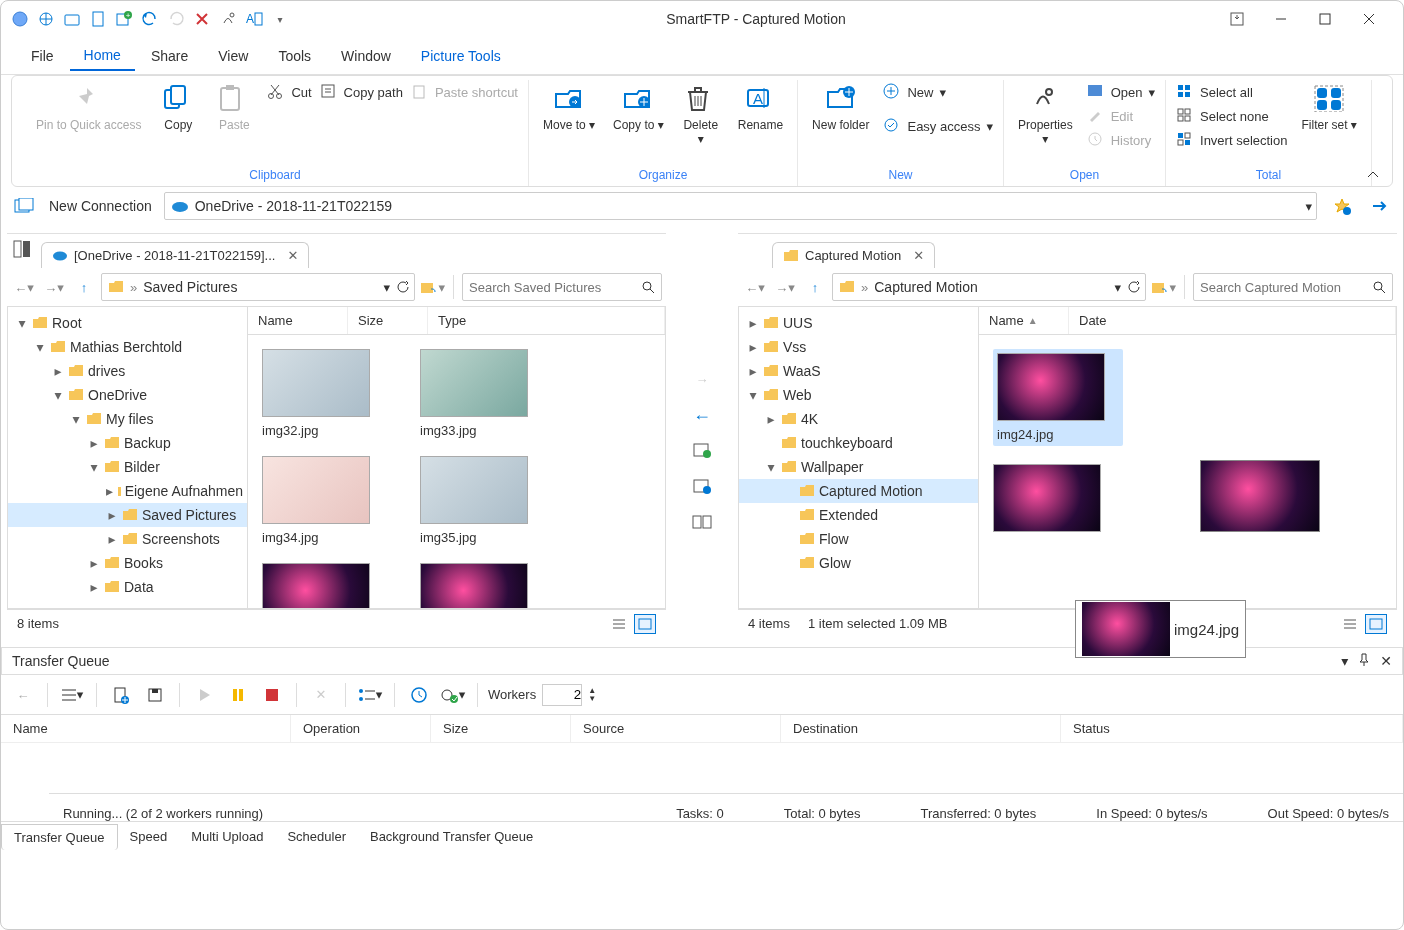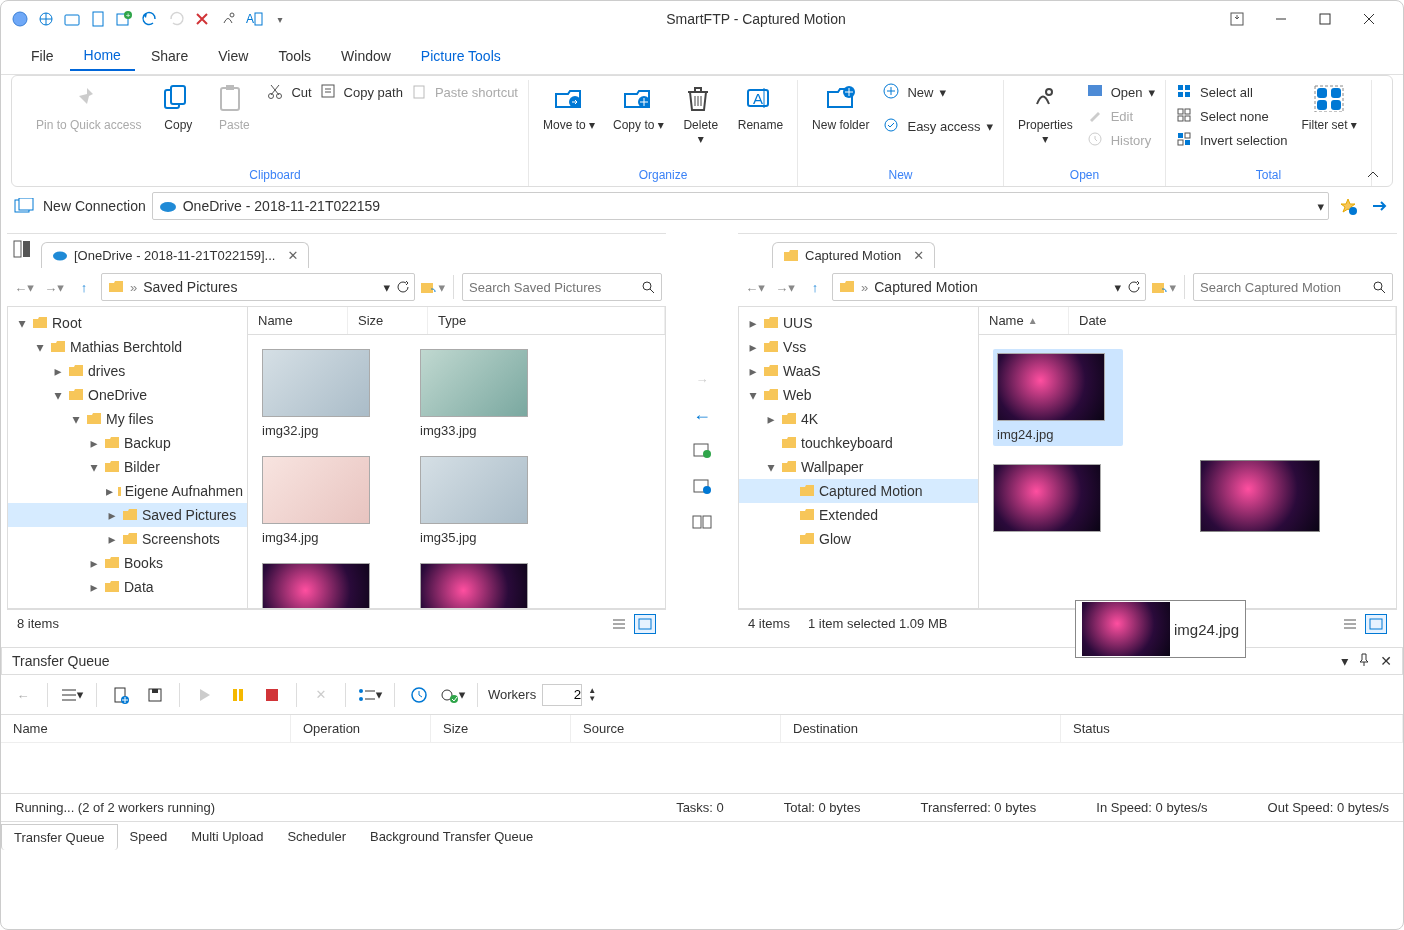--- a/index.html
+++ b/index.html
@@ -23,21 +23,21 @@
 .rgroup-label { text-align: center; font-size: 12px; color: #3b82f6; padding: 3px 0 4px 0; }
 .rbtn-lg { display: flex; flex-direction: column; align-items: center; justify-content: flex-start; padding: 4px 8px; cursor: pointer; min-width: 54px; }
 .rbtn-lg .icon { width: 32px; height: 32px; margin-bottom: 2px; }
 .rbtn-lg .label { font-size: 12px; text-align: center; line-height: 1.2; }
 .rbtn-lg.disabled { color: #aaa; }
 .rbtn-sm { display: flex; align-items: center; gap: 6px; padding: 2px 4px; cursor: pointer; font-size: 13px; height: 24px; }
 .rbtn-sm .icon { width: 18px; height: 18px; }
 .rbtn-sm.disabled { color: #aaa; }
 .ribbon-collapse { position: absolute; right: 12px; bottom: 6px; cursor: pointer; }
 
-.addressbar { height: 38px; display: flex; align-items: center; padding: 4px 10px; gap: 6px; }
+.addressbar { height: 38px; display: flex; align-items: center; padding: 4px 10px; gap: 12px; }
 .addr-icon-btn { width: 26px; height: 26px; display:flex; align-items:center; justify-content:center; cursor:pointer; }
 .addr-combo { flex: 1; border: 1px solid #ccc; border-radius: 2px; height: 28px; display: flex; align-items: center; padding: 0 6px; gap: 6px; position: relative; }
 .addr-combo .drop { position: absolute; right: 4px; cursor: pointer; }
 
 .panes { display: flex; height: 420px; }
 .pane { flex: 1; display: flex; flex-direction: column; border-top: 1px solid #e0e0e0; margin: 8px 6px; }
 .pane-tabs { display: flex; height: 34px; align-items: flex-end; padding-left: 34px; position: relative; }
 .pane-tabs .swap { position: absolute; left: 6px; top: 6px; width: 22px; height: 22px; cursor:pointer; }
 .tab { border: 1px solid #ccc; border-bottom: none; border-radius: 6px 6px 0 0; padding: 5px 10px; display: flex; align-items: center; gap: 6px; background: #fff; font-size: 13px; }
 .tab .close { margin-left: 6px; color: #666; cursor: pointer; }
@@ -78,21 +78,21 @@
 
 .tq-title { height: 28px; display:flex; align-items:center; padding: 0 10px; border: 1px solid #ddd; font-size: 14px; background:#fff; justify-content:space-between; margin-top:2px; }
 .tq-toolbar { height: 40px; display:flex; align-items:center; padding: 0 8px; gap:6px; border-bottom: 1px solid #ddd; }
 .tq-btn { width:28px; height:28px; display:flex; align-items:center; justify-content:center; cursor:pointer; }
 .tq-sep { width:1px; height:24px; background:#ddd; margin:0 4px; }
 .tq-workers { display:flex; align-items:center; gap:6px; }
 .tq-workers input { width:40px; text-align:right; border:1px solid #ccc; height:22px; }
 .tq-header { display:flex; height:28px; border-bottom:1px solid #eee; }
 .tq-header .col { padding:0 12px; border-right:1px solid #eee; display:flex; align-items:center; font-size:13px; }
 .tq-body { height: 50px; }
-.tq-status { height: 28px; display:flex; align-items:center; padding:0 14px; font-size:13px; gap:60px; border-top:1px solid #ddd; }
+.tq-status { height: 28px; display:flex; padding:12px 14px; font-size:13px; gap:60px; border-top:1px solid #ddd;margin-left:48px; }
 .tq-tabs { height: 30px; display:flex; align-items:center; border-top:1px solid #ddd; }
 .tq-tab { padding: 5px 12px; font-size:13px; cursor:pointer; }
 .tq-tab.active { border:1px solid #ccc; border-bottom:none; background:#fff; margin-bottom:-1px; border-radius: 0 0 4px 4px;}
 .folder-svg { width:16px; height:14px; fill:#f7c659; }
 
 .drag-float { position:absolute; left: 1200px; top: 460px; display:flex; flex-direction:column; align-items:flex-start; background:transparent; pointer-events:none; z-index:50; }
 .drag-float .imgbox { width:120px; height:72px; border:1px solid #888; }
 .drag-tip { position:absolute; left:1075px; top:600px; background:#fff; border:1px solid #888; padding:1px 6px; font-size:14px; z-index:51; display:flex; align-items:center; gap:4px; }
 .drag-tip .thumb-sm { width:88px; height:54px; }
 svg { display:block; }
@@ -786,20 +786,27 @@
             <svg class="folder-svg">
               <path d="M1 3h5l1-2h8v11H1z"></path>
             </svg>
             <span>Extended</span>
           </div>
           <div class="tree-node" style="padding-left: 44px;">
             <span class="arrow"></span>
             <svg class="folder-svg">
               <path d="M1 3h5l1-2h8v11H1z"></path>
             </svg>
+            <span>Flow</span>
+          </div>
+          <div class="tree-node" style="padding-left: 44px;">
+            <span class="arrow"></span>
+            <svg class="folder-svg">
+              <path d="M1 3h5l1-2h8v11H1z"></path>
+            </svg>
             <span>Glow</span>
           </div>
         </div>
       <div class="filelist">
         <div class="list-header">
           <div class="col" style="width:90px">
               <span>Name</span>
               <span style="margin-left:4px;color:#888;font-size:10px;">▲</span>
             </div>
           <div class="col" style="flex:1">

